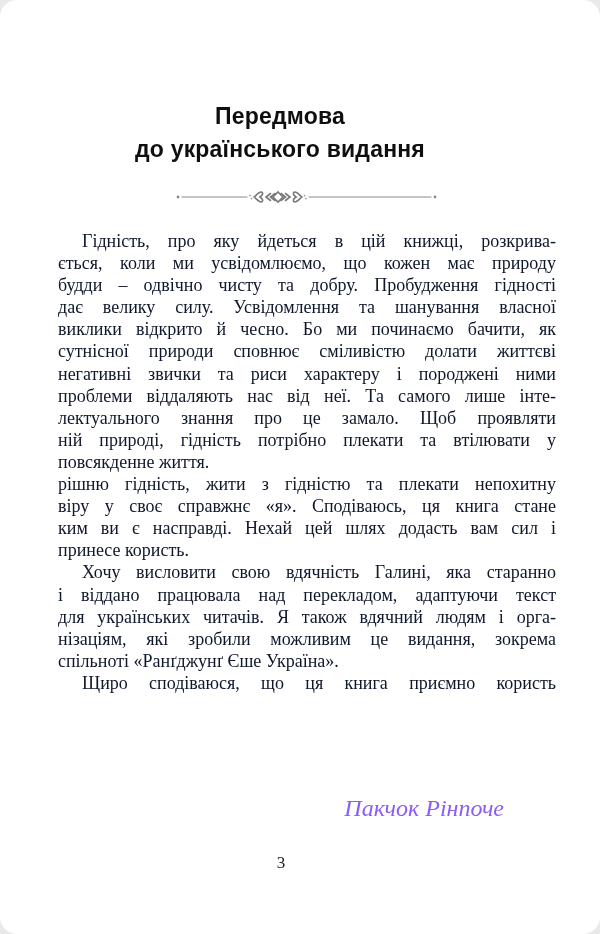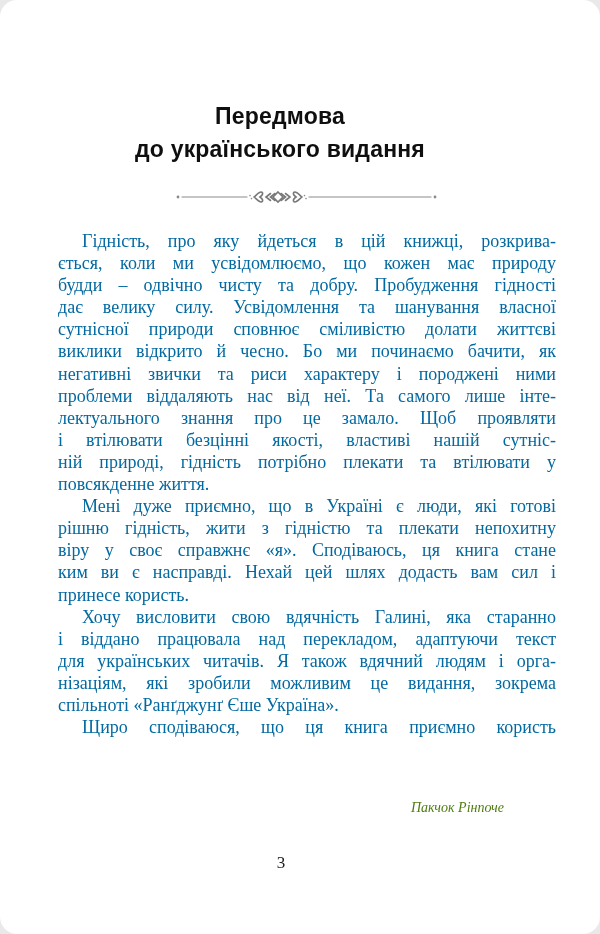--- a/index.html
+++ b/index.html
@@ -34,39 +34,39 @@
     width: 300px;
     height: 24px;
   }
   .body-text {
     position: absolute;
     top: 230px;
     left: 58px;
     width: 498px;
     font-size: 18px;
     line-height: 22.1px;
-    color: #0369a1;
+    color: #0f172a;
   }
   .ln {
     text-align: justify;
     text-align-last: justify;
     white-space: nowrap;
   }
   .ln.first { text-indent: 24px; }
   .ln.last  { text-align-last: left; }
   .signature {
     position: absolute;
     top: 797px;
     left: 58px;
     width: 446px; 
     text-align: right;
     font-style: italic;
-    font-size: 14px;
+    font-size: 24px;
     line-height: 22px;
-    color: #4d7c0f;
+    color: #8b5cf6;
   }
   .folio {
     position: absolute;
     top: 853px;
     left: 0;
     width: 562px;
     text-align: center;
     font-size: 17px;
     color: #222222;
   }
@@ -107,31 +107,29 @@
       <circle cx="285" cy="12" r="1.4" fill="#8a8a8a" stroke="none"></circle>
     </svg>
   </div>
 
   <div class="body-text">
     <div>
       <div class="ln first">Гідність, про яку йдеться в цій книжці, розкрива-</div>
       <div class="ln">ється, коли ми усвідомлюємо, що кожен має природу</div>
       <div class="ln">будди – одвічно чисту та добру. Пробудження гідності</div>
       <div class="ln">дає велику силу. Усвідомлення та шанування власної</div>
+      <div class="ln">виклики відкрито й чесно. Бо ми починаємо бачити, як</div>
       <div class="ln">сутнісної природи сповнює сміливістю долати життєві</div>
-      <div class="ln">виклики відкрито й чесно. Бо ми починаємо бачити, як</div>
       <div class="ln">негативні звички та риси характеру і породжені ними</div>
       <div class="ln">проблеми віддаляють нас від неї. Та самого лише інте-</div>
       <div class="ln">лектуального знання про це замало. Щоб проявляти</div>
-      <div class="ln">і втілювати безцінні якості, властиві нашій сутніс-</div>
       <div class="ln">ній природі, гідність потрібно плекати та втілювати у</div>
       <div class="ln last">повсякденне життя.</div>
     </div>
     <div>
-      <div class="ln first">Мені дуже приємно, що в Україні є люди, які готові</div>
       <div class="ln">рішню гідність, жити з гідністю та плекати непохитну</div>
       <div class="ln">віру у своє справжнє «я». Сподіваюсь, ця книга стане</div>
       <div class="ln">ким ви є насправді. Нехай цей шлях додасть вам сил і</div>
       <div class="ln last">принесе користь.</div>
     </div>
     <div>
       <div class="ln first">Хочу висловити свою вдячність Галині, яка старанно</div>
       <div class="ln">і віддано працювала над перекладом, адаптуючи текст</div>
       <div class="ln">для українських читачів. Я також вдячний людям і орга-</div>
       <div class="ln">нізаціям, які зробили можливим це видання, зокрема</div>

